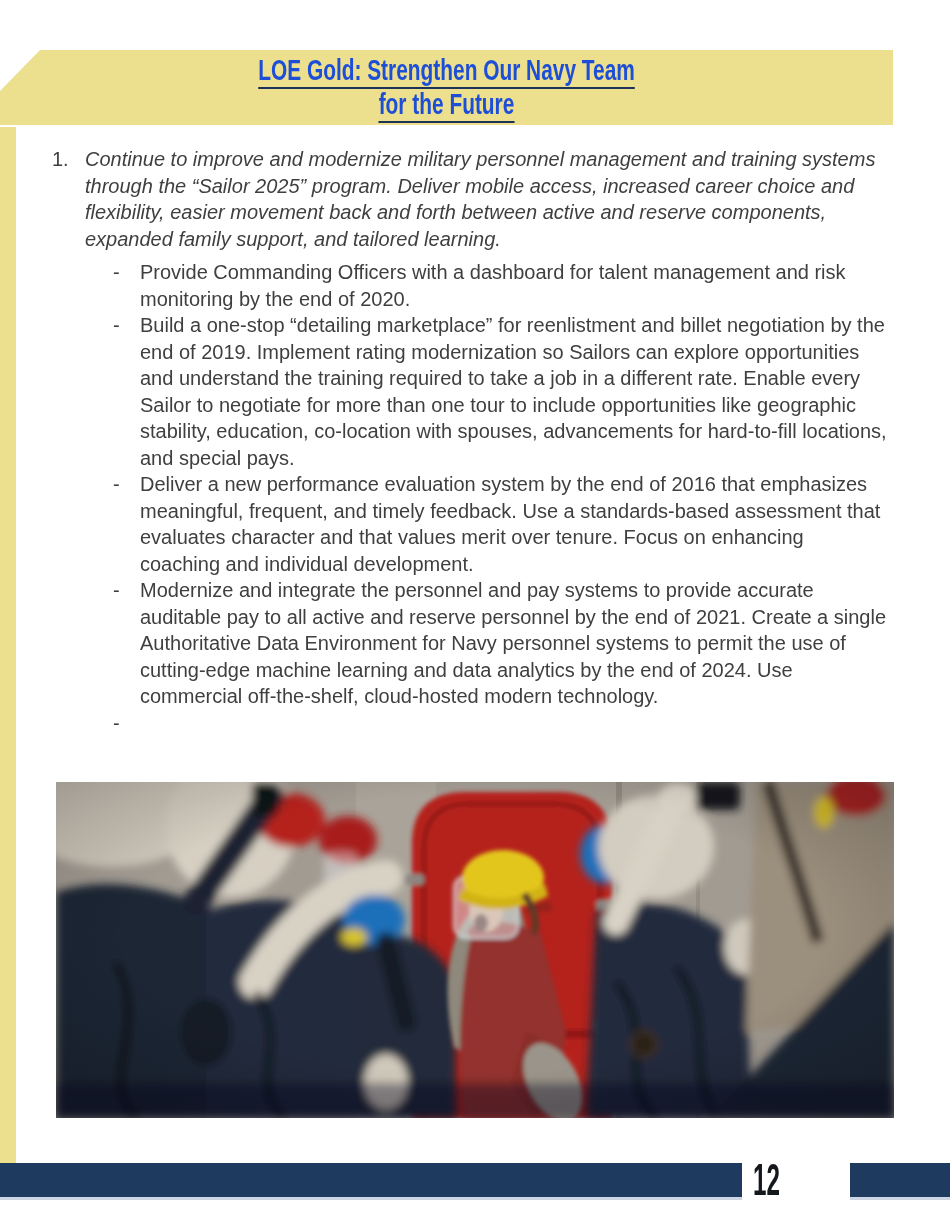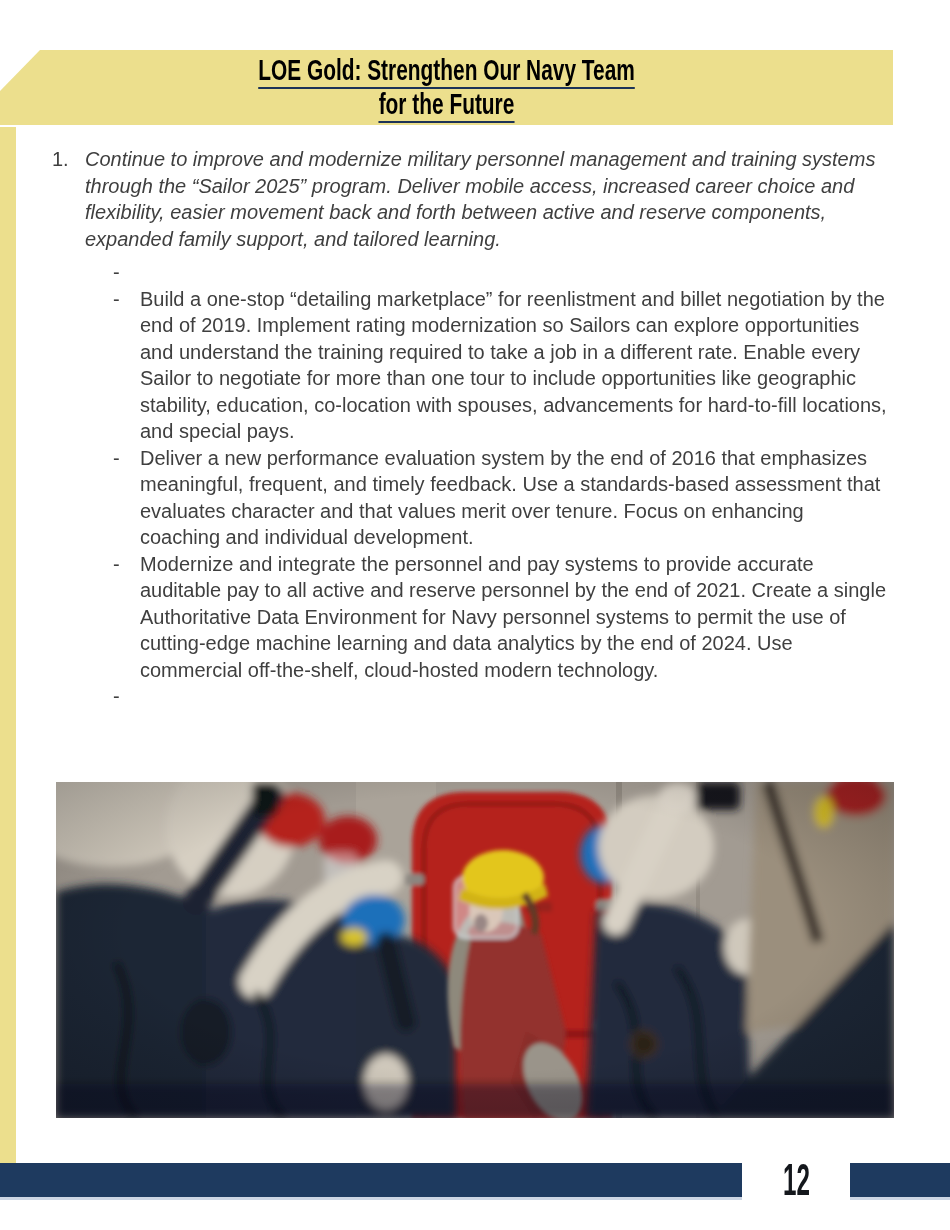--- a/index.html
+++ b/index.html
@@ -7,21 +7,21 @@
     position:relative;width:950px;height:1230px;background:#ffffff;overflow:hidden;
     font-family:"Liberation Sans",sans-serif;
   }
   
   .banner{
     position:absolute;top:0;left:0;width:893px;height:125px;background:#ecdf8d;
     clip-path:polygon(40px 50px,893px 50px,893px 125px,0px 125px,0px 91px);
   }
   .banner-text{
     position:absolute;top:50px;left:0;width:893px;height:78px;
-    text-align:center;color:#000000;padding-top:3px;box-sizing:border-box;
+    text-align:center;color:#1d4ed8;padding-top:3px;box-sizing:border-box;
   }
   .cond{
     display:block;font-weight:bold;font-size:29px;line-height:34px;
     transform:scaleX(0.72);transform-origin:50% 0;letter-spacing:0px;white-space:nowrap;
   }
   .cond .ul{border-bottom:2.5px solid #1c3357;padding-bottom:1px;}
   
   .left-strip{position:absolute;left:0;top:127px;width:16px;height:1036px;background:#ecdf8d;}
   
   .content{
@@ -33,21 +33,21 @@
   .para .ptext{width:805px;font-style:italic;}
   ul.bullets{list-style:none;margin:7px 0 0 0;padding:0;}
   ul.bullets li{display:flex;padding-left:61px;}
   ul.bullets .dash{flex:0 0 27px;}
   ul.bullets .btext{width:748px;}
   
   .photo{position:absolute;left:56px;top:782px;width:838px;height:336px;}
   
   .bar-left{position:absolute;left:0;top:1163px;width:742px;height:34px;background:#1e3a5f;border-bottom:3px solid #ccd5e3;}
   .bar-right{position:absolute;left:850px;top:1163px;width:100px;height:34px;background:#1e3a5f;border-bottom:3px solid #ccd5e3;}
-  .page-num{position:absolute;left:742px;top:1156px;width:108px;height:48px;text-align:center;}
+  .page-num{position:absolute;left:742px;top:1156px;width:108px;height:48px;text-align:left;}
   .page-num .cond-num{
     display:inline-block;font-weight:bold;font-size:44px;line-height:48px;color:#14171c;
     transform:scaleX(0.55);transform-origin:50% 50%;
   }
 </style>
 </head>
 <body>
 
 <div class="page">
 
@@ -60,20 +60,21 @@
   <div class="left-strip"></div>
 
   <div class="content">
     <div class="para">
       <span class="num">1.</span>
       <span class="ptext">Continue to improve and modernize military personnel management and training systems through the “Sailor 2025” program. Deliver mobile access, increased career choice and flexibility, easier movement back and forth between active and reserve components, expanded family support, and tailored learning.</span>
     </div>
     <ul class="bullets">
       <li>
         <span class="dash">-</span>
+        <span class="btext">Provide Commanding Officers with a dashboard for talent management and risk monitoring by the end of 2020.</span>
       </li>
       <li>
         <span class="dash">-</span>
         <span class="btext">Build a one-stop “detailing marketplace” for reenlistment and billet negotiation by the end of 2019. Implement rating modernization so Sailors can explore opportunities and understand the training required to take a job in a different rate. Enable every Sailor to negotiate for more than one tour to include opportunities like geographic stability, education, co-location with spouses, advancements for hard-to-fill locations, and special pays.</span>
       </li>
       <li>
         <span class="dash">-</span>
         <span class="btext">Deliver a new performance evaluation system by the end of 2016 that emphasizes meaningful, frequent, and timely feedback. Use a standards-based assessment that evaluates character and that values merit over tenure. Focus on enhancing coaching and individual development.</span>
       </li>
       <li>

